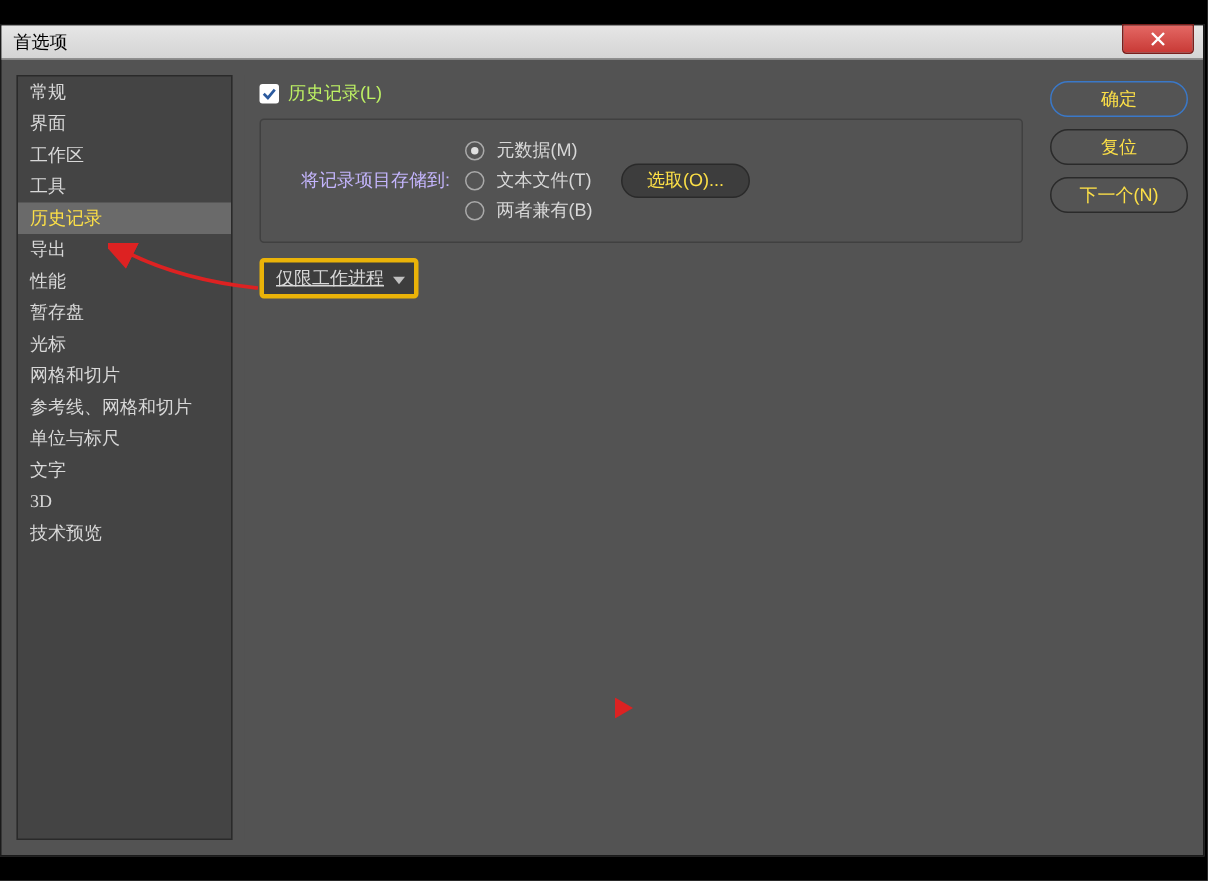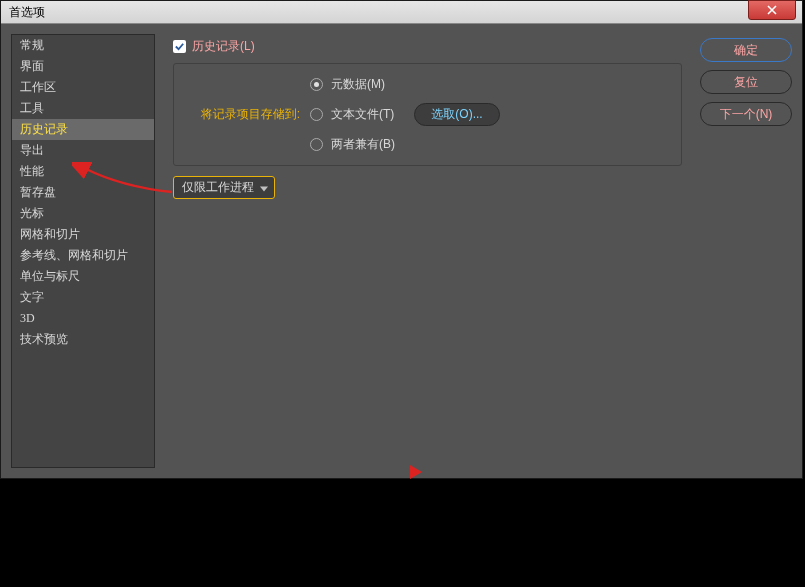--- a/index.html
+++ b/index.html
@@ -11,24 +11,25 @@
     }
     body {
       width: 805px;
       height: 587px;
       background: #000;
       position: relative;
       overflow: hidden;
     }
     .window {
       width: 803px;
-      height: 479px;
+      height: 555px;
       border: 1px solid #1a1a1a;
       background: #535353;
       position: relative;
+      margin-top: 16px;
     }
     .titlebar {
       height: 23px;
       background: linear-gradient(#e6e6e6, #d4d4d4);
       border-bottom: 1px solid #888;
       display: flex;
       align-items: center;
       justify-content: space-between;
       padding-left: 8px;
     }
@@ -89,44 +90,43 @@
       height: 13px;
       background: #fff;
       border-radius: 2px;
       display: flex;
       align-items: center;
       justify-content: center;
       cursor: pointer;
     }
     .checkbox svg { width: 11px; height: 11px; }
     .section-label {
-      color: #fca5a5;
+      color: #bef264;
     }
     .group {
       border: 1px solid #404040;
       border-radius: 3px;
       padding: 12px 16px;
       margin-bottom: 10px;
     }
     .row {
       display: flex;
       align-items: center;
       margin-bottom: 10px;
       gap: 10px;
     }
     .row:last-child { margin-bottom: 0; }
     .row-label {
       width: 110px;
       text-align: right;
-      color: #eab308;
+      color: #c4b5fd;
     }
     .radio-group {
       display: flex;
       flex-direction: column;
-      gap: 10px;
     }
     .radio-row {
       display: flex;
       align-items: center;
       gap: 8px;
     }
     .radio {
       width: 13px;
       height: 13px;
       border-radius: 50%;
@@ -145,33 +145,34 @@
       border-radius: 50%;
     }
     .radio-label {
       color: #d8d8d8;
     }
     .disabled-btn {
       background: #3d3d3d;
       border: 1px solid #2a2a2a;
       border-radius: 12px;
       padding: 2px 16px;
-      color: #7dd3fc;
+      color: #fde047;
       margin-left: 12px;
       cursor: not-allowed;
     }
     .dropdown {
       background: #3d3d3d;
-      border: 1px solid #eab308;
+      border: 3px solid #eab308;
       border-radius: 3px;
       padding: 2px 20px 2px 8px;
       color: #d8d8d8;
       position: relative;
       min-width: 100px;
       cursor: pointer;
+      text-decoration: underline;
     }
     .dropdown::after {
       content: '';
       position: absolute;
       right: 6px;
       top: 50%;
       transform: translateY(-30%);
       border-left: 4px solid transparent;
       border-right: 4px solid transparent;
       border-top: 5px solid #c0c0c0;
@@ -181,21 +182,21 @@
       display: flex;
       flex-direction: column;
       gap: 8px;
       padding-top: 4px;
     }
     .pill-btn {
       height: 24px;
       border-radius: 14px;
       border: 1px solid #2a2a2a;
       background: #545454;
-      color: #fca5a5;
+      color: #fde047;
       display: flex;
       align-items: center;
       justify-content: center;
       cursor: pointer;
     }
     .pill-btn.primary {
       border: 1.5px solid #3a78c8;
       background: #545454;
     }
     .annotation-arrow {

